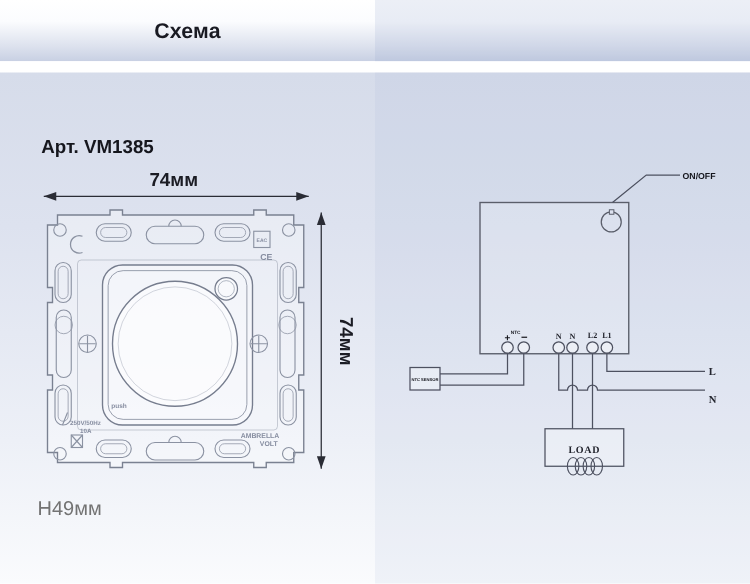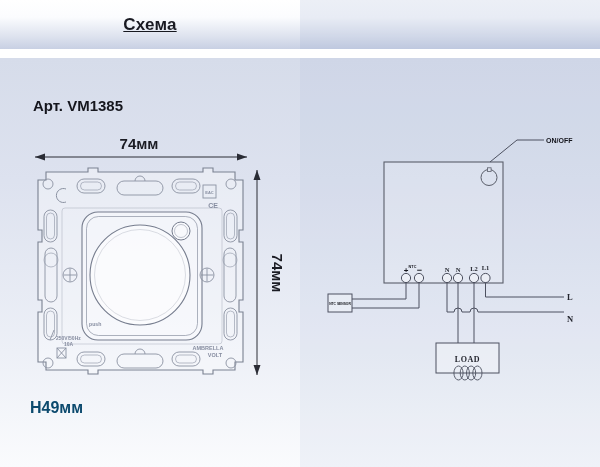--- a/index.html
+++ b/index.html
@@ -12,26 +12,26 @@
                 background:linear-gradient(180deg,#ffffff 0%,#fbfcfe 35%,#dde2ee 75%,#c8d0e3 100%); }
   .bg-band    { position:absolute; left:0; top:49px; width:600px; height:9px; background:#ffffff; }
   .bg-content { position:absolute; left:0; top:58px; width:600px; height:409px;
                 background:linear-gradient(180deg,#d6dcea 0%,#dde2ef 30%,#edf0f7 72%,#fafbfd 100%); }
   .tint-header  { position:absolute; left:300px; top:0; width:300px; height:49px;
                   background:rgba(148,166,204,0.18); }
   .tint-content { position:absolute; left:300px; top:58px; width:300px; height:409px;
                   background:rgba(148,166,204,0.10); }
 
   
-  .header { position:absolute; left:0; top:0; width:600px; height:49px; display:flex;text-decoration:underline; }
+  .header { position:absolute; left:0; top:0; width:600px; height:49px; display:flex; }
   .header-cell { width:300px; height:49px; display:flex; align-items:center; justify-content:center;
                  font-size:17px; font-weight:600; color:#191a22; letter-spacing:0.2px; }
 
-  .article { position:absolute; left:33px; top:97px; font-size:15px; font-weight:700; color:#15161d; }
-  .mount-height { position:absolute; left:30px; top:399px; font-size:16px; font-weight:700; color:#0c4a6e; }
+  .article { position:absolute; left:33px; top:109px; font-size:15px; font-weight:700; color:#15161d; }
+  .mount-height { position:absolute; left:30px; top:399px; font-size:16px; font-weight:400; color:#737373; }
 
   svg text { font-family:"Liberation Sans", sans-serif; }
   .dim-text { font-size:15px; font-weight:700; fill:#1b1c24; }
   .engraved { fill:#868da0; font-weight:700; }
   .schem-serif { font-family:"Liberation Serif", serif; font-weight:700; fill:#23252e; }
   .schem-sans  { font-weight:700; fill:#14151c; }
 </style>
 </head>
 <body>
 

